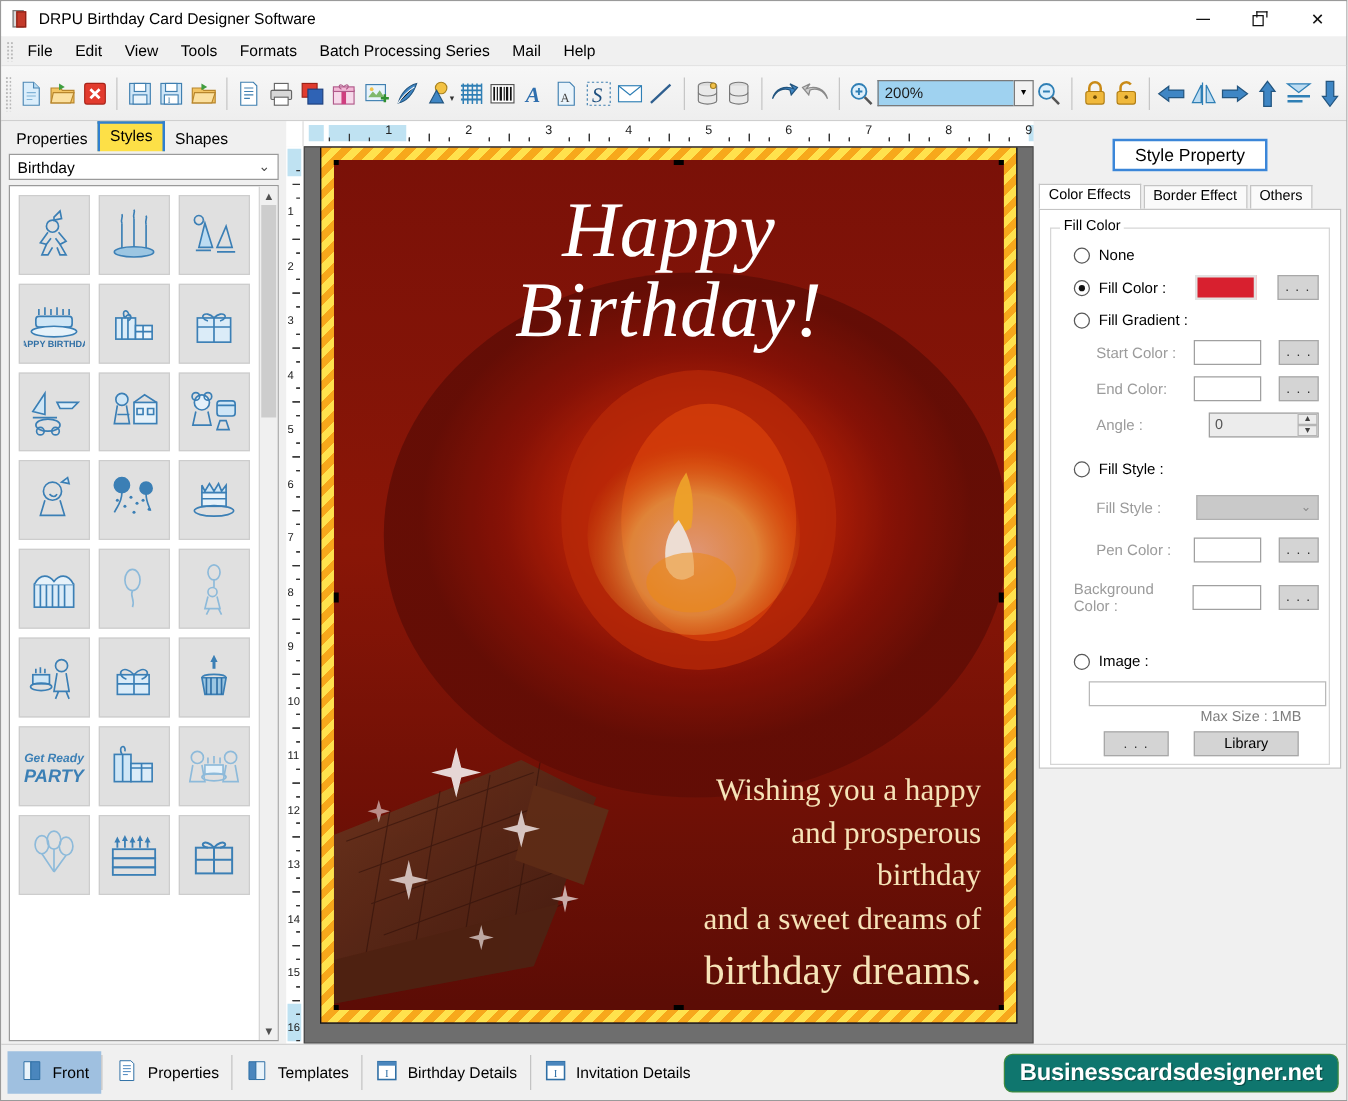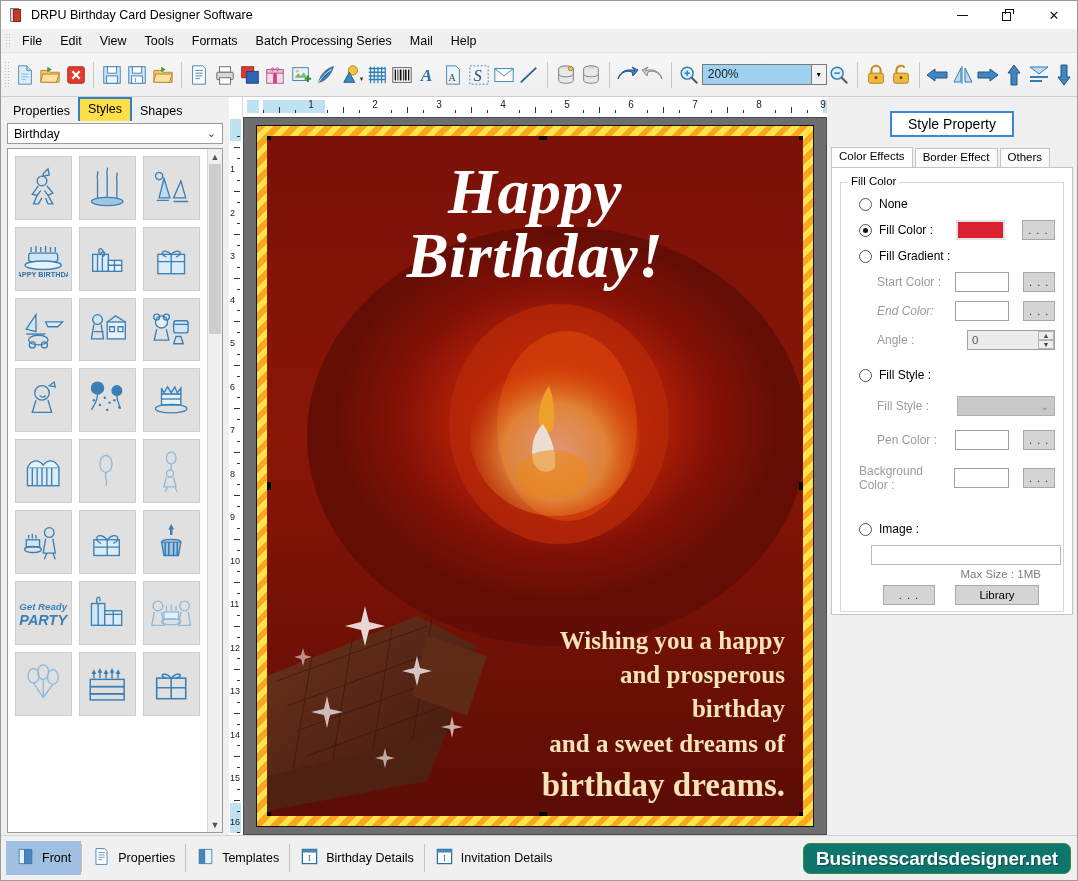--- a/index.html
+++ b/index.html
@@ -79,21 +79,21 @@
   .hruler .blue2 { position:absolute; left:20px; top:3px; width:62px; height:13px; background:#bfe2f2;}
   .hruler .blue3 { position:absolute; left:580px; top:3px; width:48px; height:13px; background:#bfe2f2;}
   .tickmark { position:absolute; bottom:4px; width:1px; background:#333; }
   .ticklabel { position:absolute; top:2px; font-size:10px; color:#222; transform:translateX(-50%); }
   .canvasArea { flex:1; display:flex; min-height:0;}
   .vruler { width:14px; background:#fff; position:relative; overflow:hidden; flex:none;}
   .vruler .vblue { position:absolute; left:1px; top:2px; width:11px; height:22px; background:#bfe2f2;}
   .vruler .vblue2 { position:absolute; left:1px; bottom:2px; width:11px; height:30px; background:#bfe2f2;}
   .vtick { position:absolute; right:3px; height:1px; background:#333;}
   .vlabel { position:absolute; left:1px; font-size:9px; color:#222; transform:translateY(-50%); }
-  .cvwrap { flex:1; background:#6e6e6e; border:1px solid #4a4a4a; position:relative; overflow:hidden; display:flex; align-items:center; justify-content:center;font-weight:bold;}
+  .cvwrap { flex:1; background:#6e6e6e; border:1px solid #4a4a4a; position:relative; overflow:hidden; display:flex; align-items:flex-start; justify-content:center;}
   .card { position:relative; width:556px; height:700px; background:#6b0d06; overflow:hidden;
     border:10px solid transparent;
     background-image:
       linear-gradient(#6b0d06,#6b0d06),
       repeating-linear-gradient(135deg, #f7a81b 0 6px, #ffe24d 6px 12px);
     background-origin:border-box; background-clip:content-box, border-box;
     outline:1px solid #111;
   }
   .cardbg { position:absolute; inset:0; overflow:hidden; }
   .hdl { position:absolute; width:8px; height:8px; background:#000; z-index:30; }
@@ -983,21 +983,21 @@
             <span class="rlabel">Fill Gradient :</span>
           </div>
 
           <div class="row" style="margin-left:28px;">
             <span class="rlabel dim" style="width:90px;">Start Color :</span>
             <span class="fld" style="width:62px;"></span>
             <span class="dots" style="margin-left:14px;">. . .</span>
           </div>
 
           <div class="row" style="margin-left:28px;">
-            <span class="rlabel dim" style="width:90px;font-style:italic;">End Color:</span>
+            <span class="rlabel dim" style="width:90px;">End Color:</span>
             <span class="fld" style="width:62px;"></span>
             <span class="dots" style="margin-left:14px;">. . .</span>
           </div>
 
           <div class="row" style="margin-left:28px;">
             <span class="rlabel dim" style="width:90px;">Angle :</span>
             <span class="spin">
               <span>0</span>
               <span class="spinbtns">
                 <span class="spinb">▲</span>

